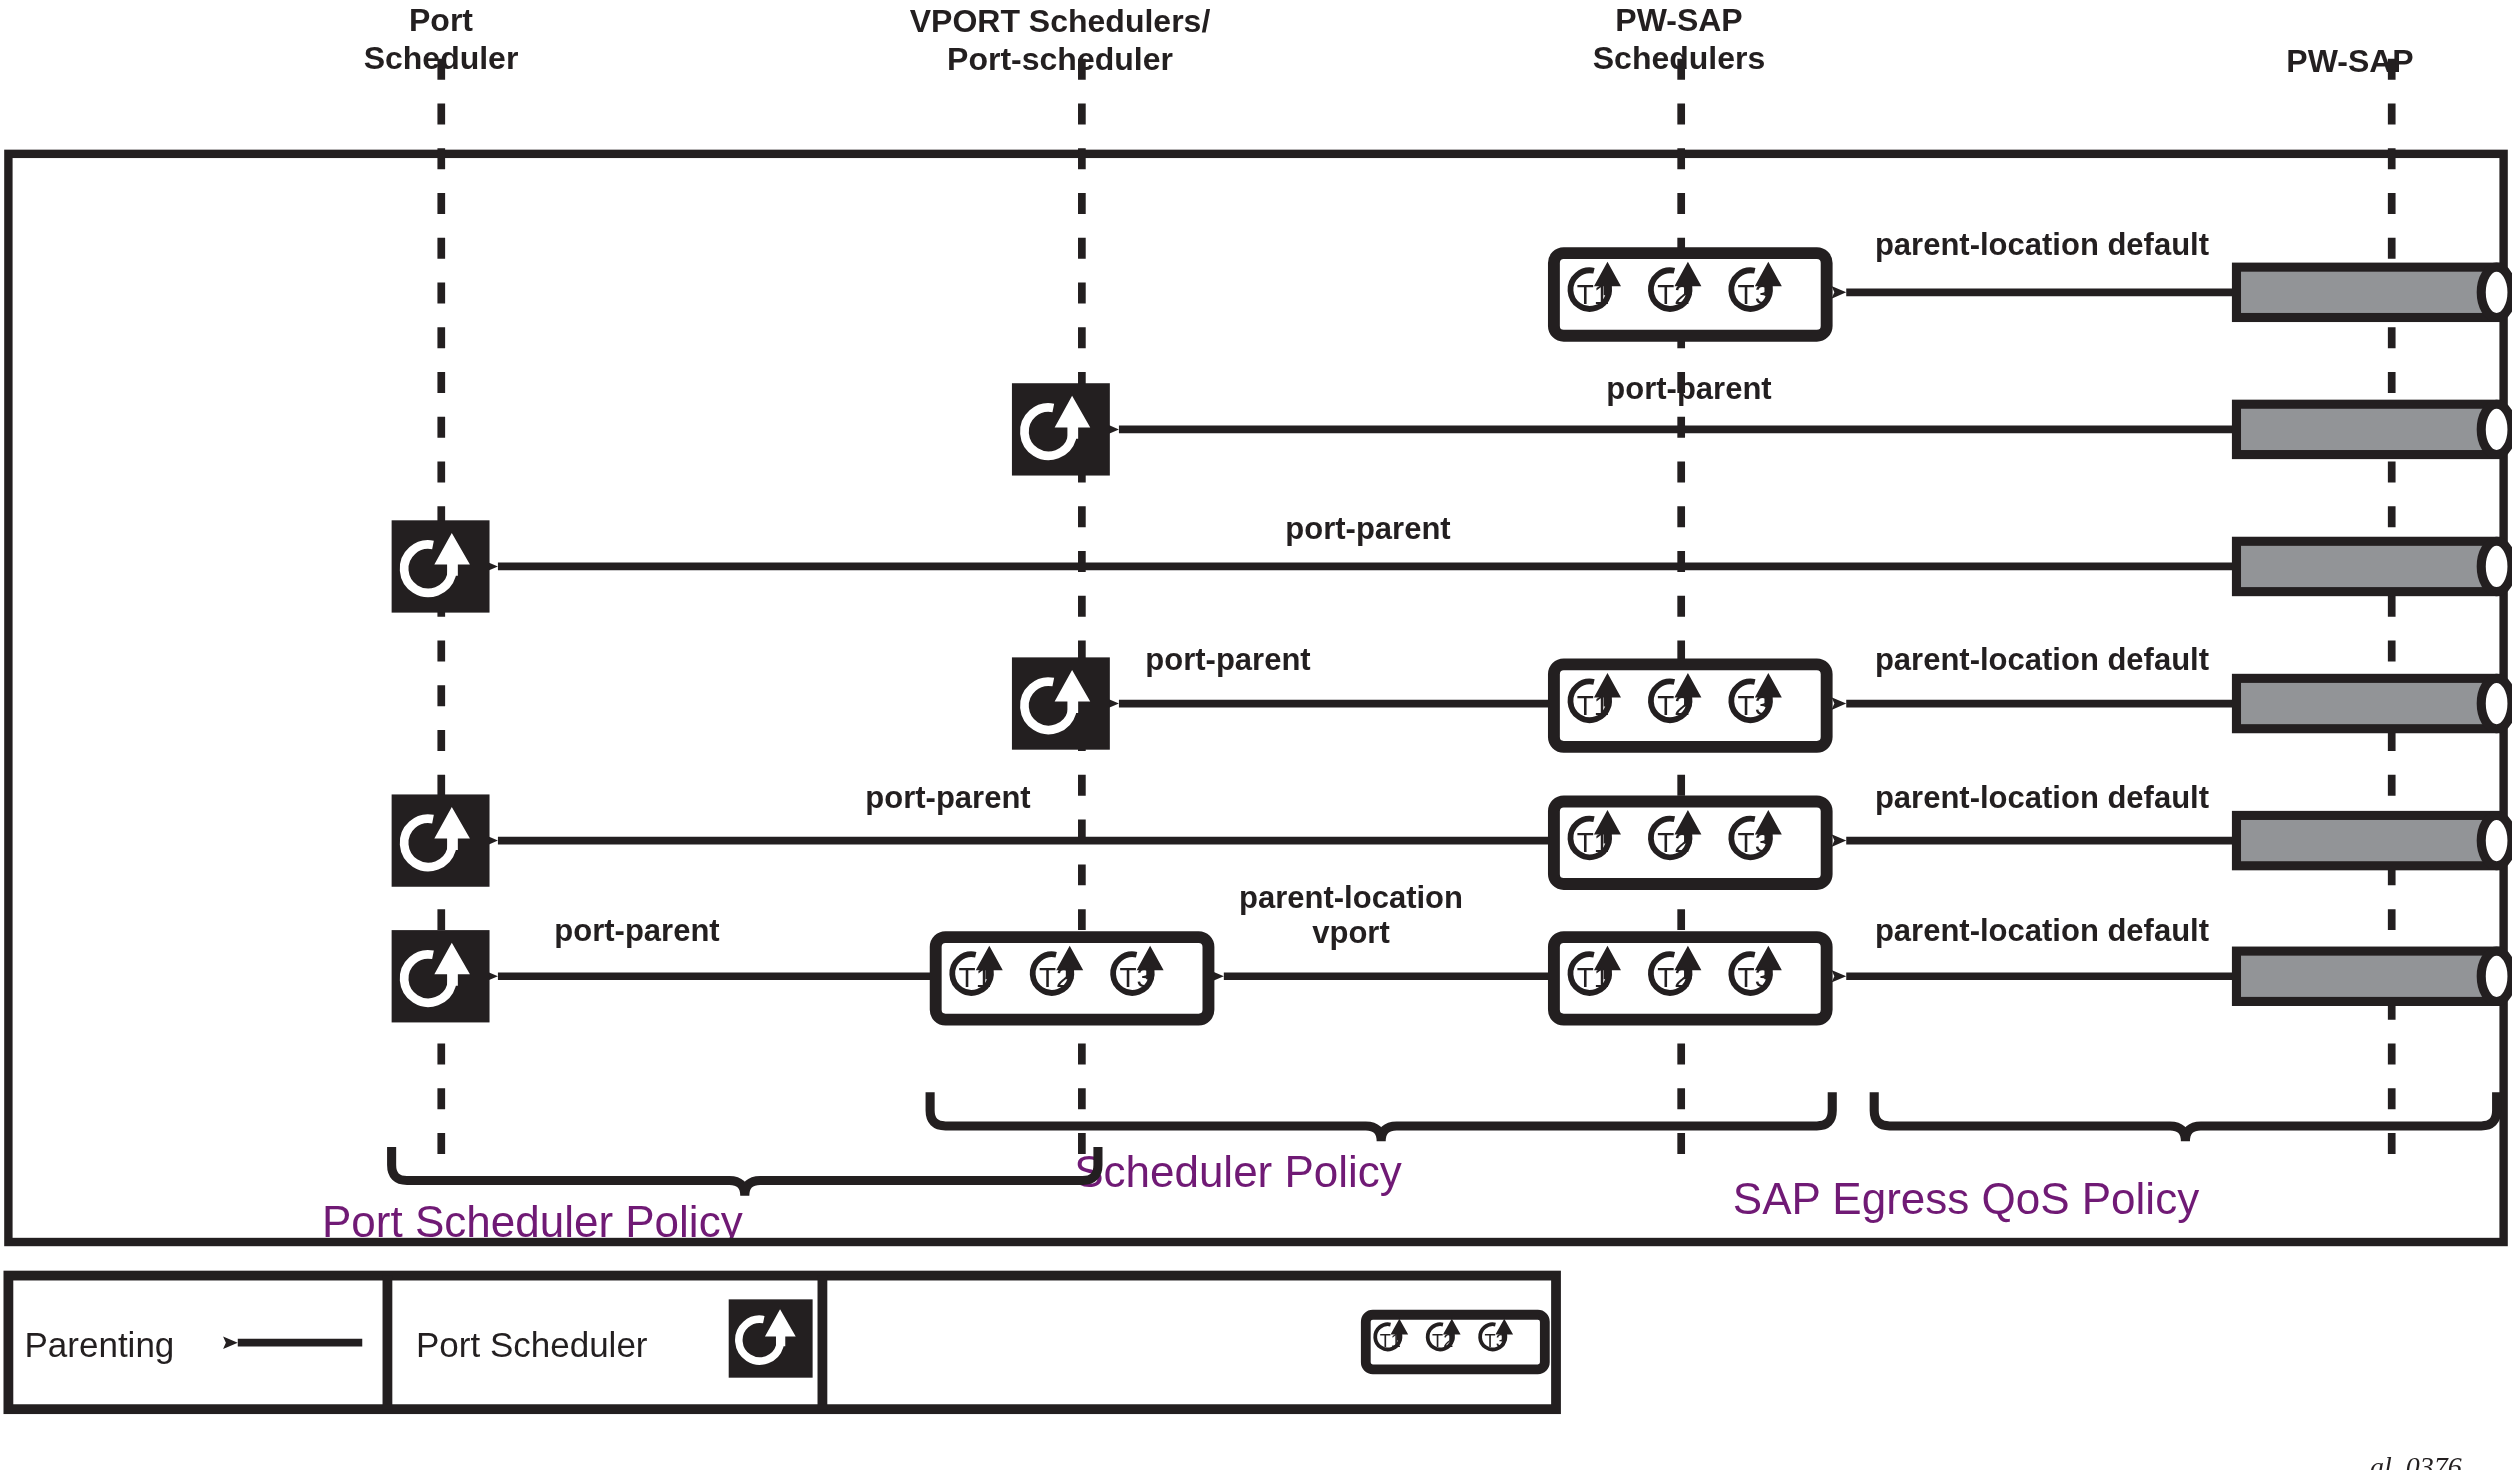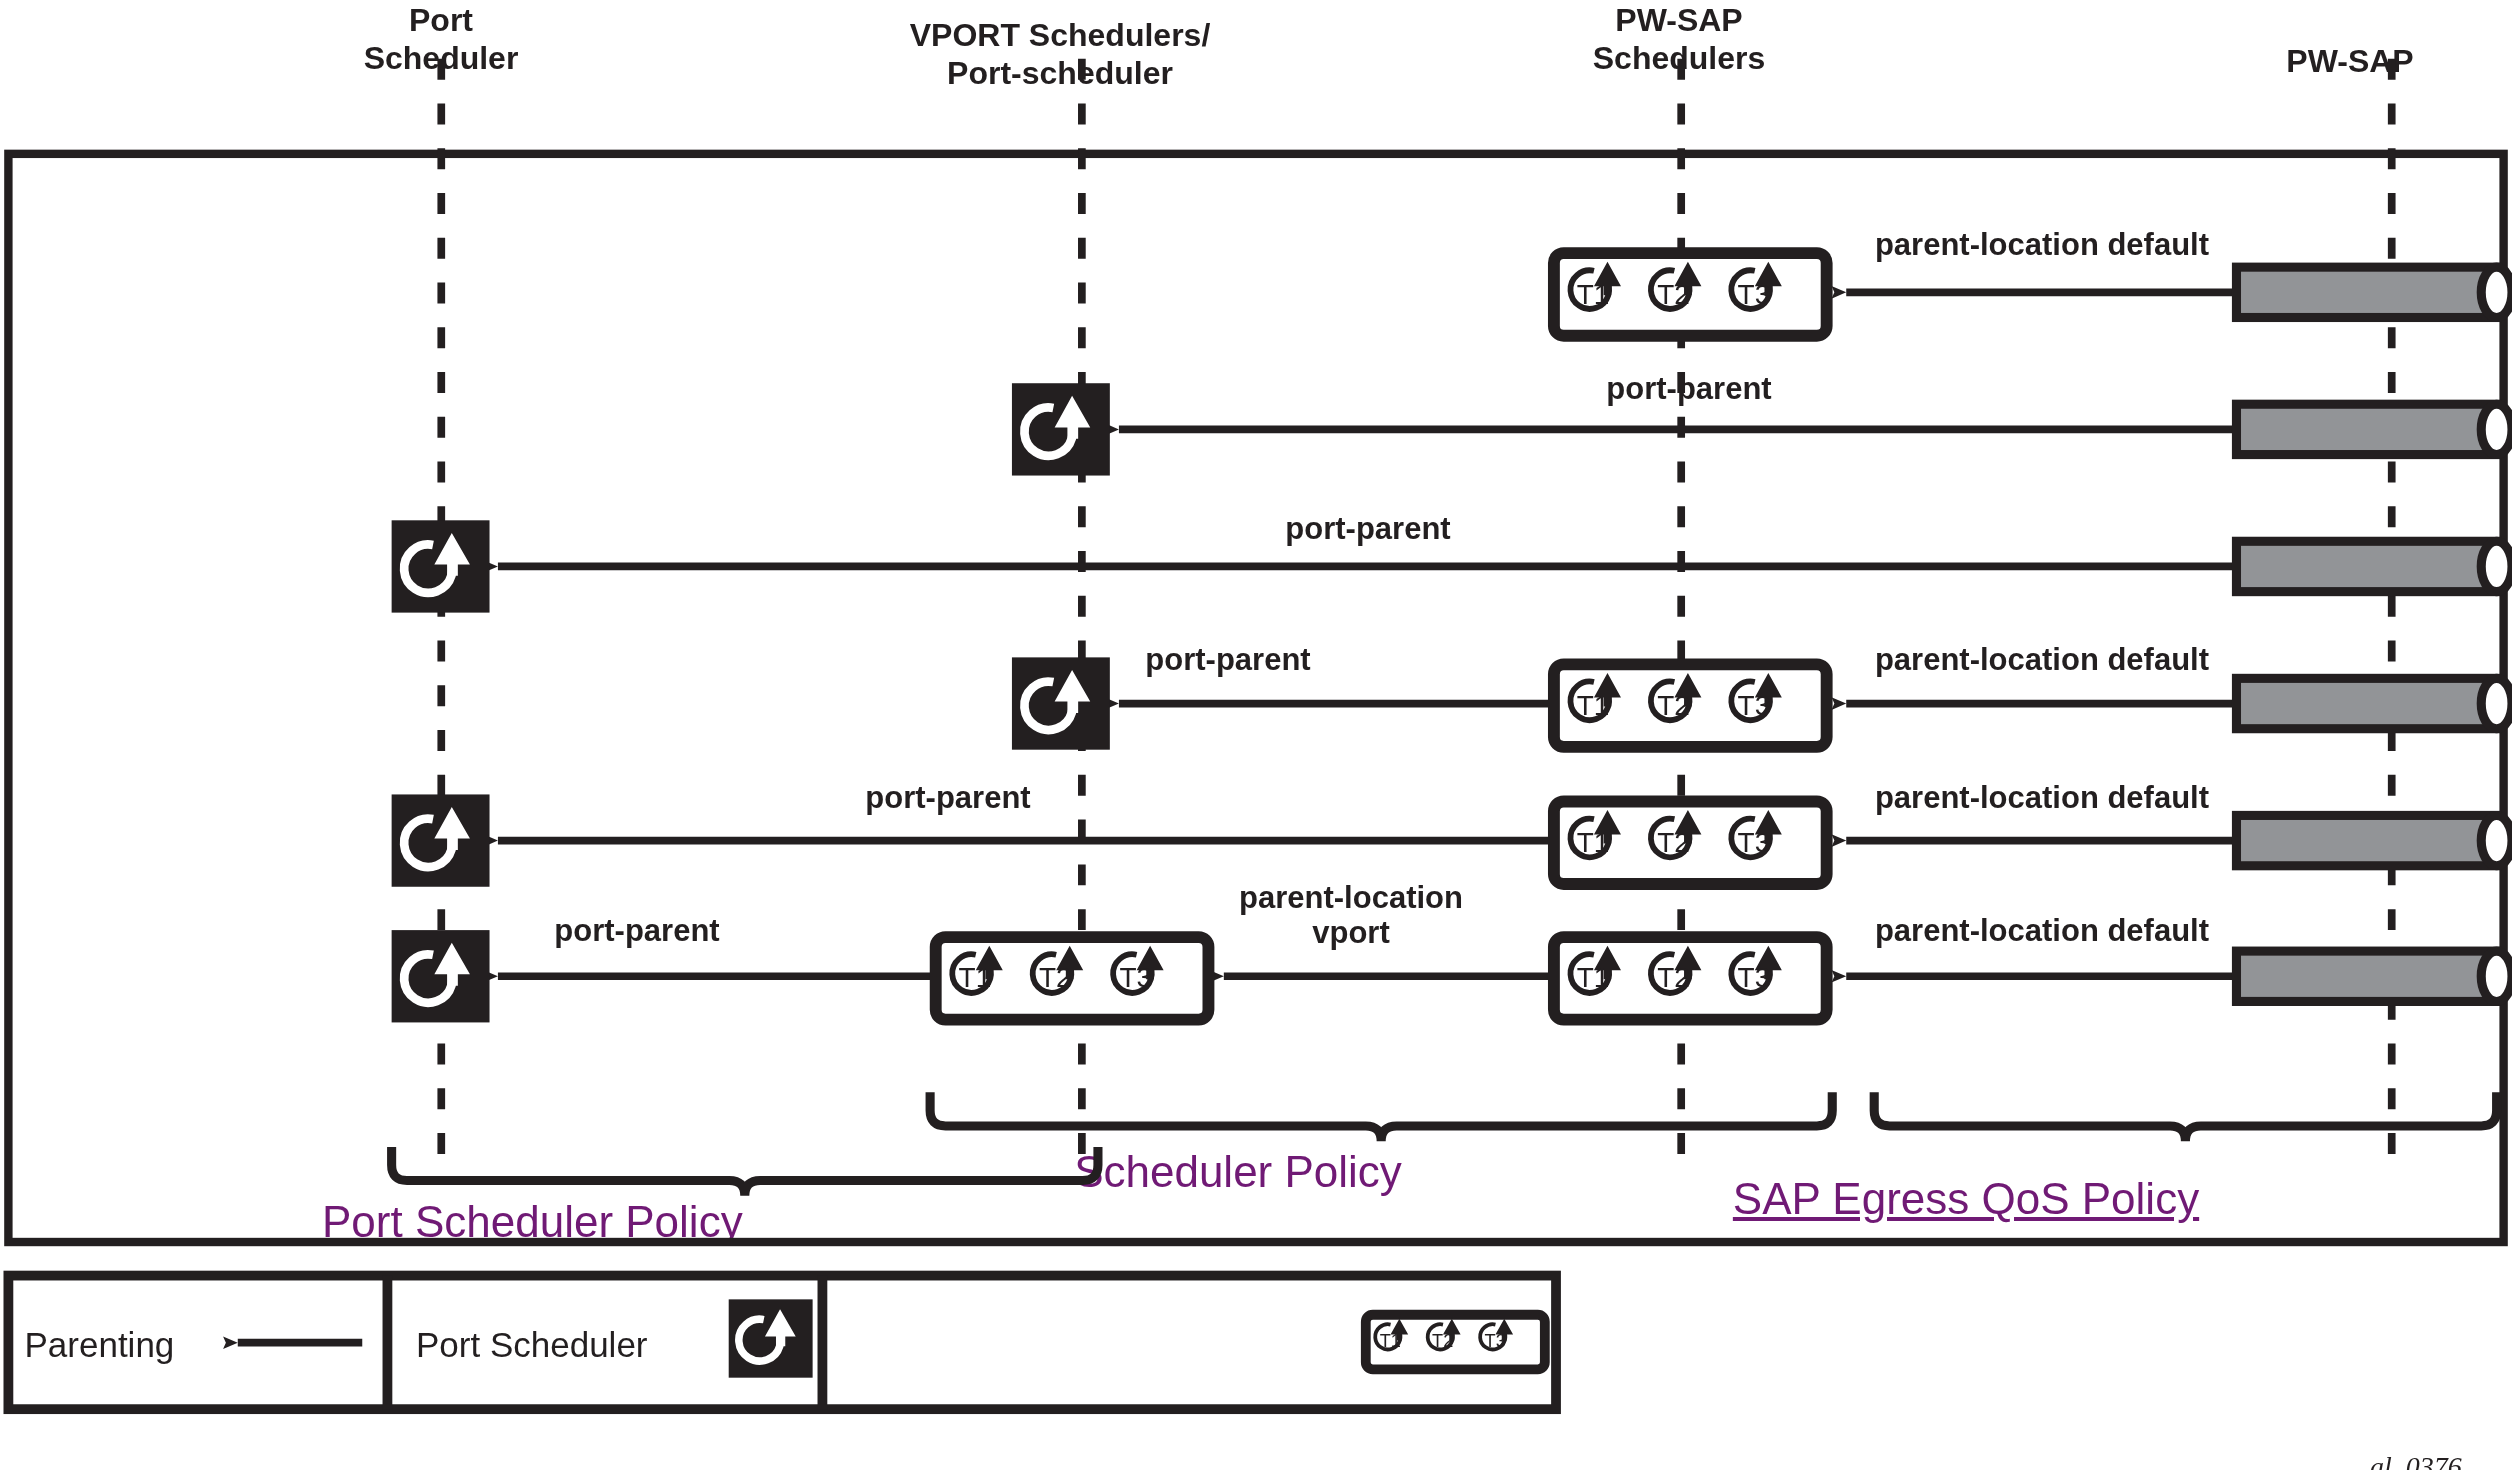--- a/index.html
+++ b/index.html
@@ -32,21 +32,21 @@
 </head>
 <body>
 
 <div class="stage">
 
   <div class="coltitle" style="left:294px;top:1.4px;width:294px;">
     <div>Port</div>
     <div>Scheduler</div>
   </div>
 
-  <div class="coltitle" style="left:808px;top:16px;width:504px;">
+  <div class="coltitle" style="left:808px;top:2px;width:504px;">
     <div>VPORT Schedulers/</div>
     <div>Port-scheduler</div>
   </div>
 
   <div class="coltitle" style="left:1469px;top:1.4px;width:420px;">
     <div>PW-SAP</div>
     <div>Schedulers</div>
   </div>
 
   <div class="coltitle" style="left:2189px;top:42px;width:322px;">
@@ -74,21 +74,21 @@
 
   <div class="qtext" style="left:2251px;top:276px;width:210px;">Queue/policer</div>
   <div class="qtext" style="left:2251px;top:413px;width:210px;">Queue/policer</div>
   <div class="qtext" style="left:2251px;top:550px;width:210px;">Queue/policer</div>
   <div class="qtext" style="left:2251px;top:688px;width:210px;">Queue/policer</div>
   <div class="qtext" style="left:2251px;top:825px;width:210px;">Queue/policer</div>
   <div class="qtext" style="left:2251px;top:962px;width:210px;">Queue/policer</div>
 
   <div class="bracelabel" style="left:322px;top:1197px;width:420px;">Port Scheduler Policy</div>
   <div class="bracelabel" style="left:993px;top:1147px;width:490px;">Scheduler Policy</div>
-  <div class="bracelabel" style="left:1686px;top:1174px;width:560px;text-decoration:underline;">SAP Egress QoS Policy</div>
+  <div class="bracelabel" style="left:1686px;top:1174px;width:560px;">SAP Egress QoS Policy</div>
 
   <div class="legendtext" style="left:24.5px;top:1325px;">Parenting</div>
   <div class="legendtext" style="left:416px;top:1325px;">Port Scheduler</div>
 
   <div class="cap" style="left:2370px;top:1427px;">al_0376</div>
 
   <svg class="layer" viewBox="0 0 3592 2102">
     <defs>
       <marker id="arrowL" markerWidth="22" markerHeight="20" refX="1" refY="10" orient="auto" markerUnits="userSpaceOnUse">
         <path d="M1,10 L22,1 L18,10 L22,19 Z" fill="#231f20"></path>

